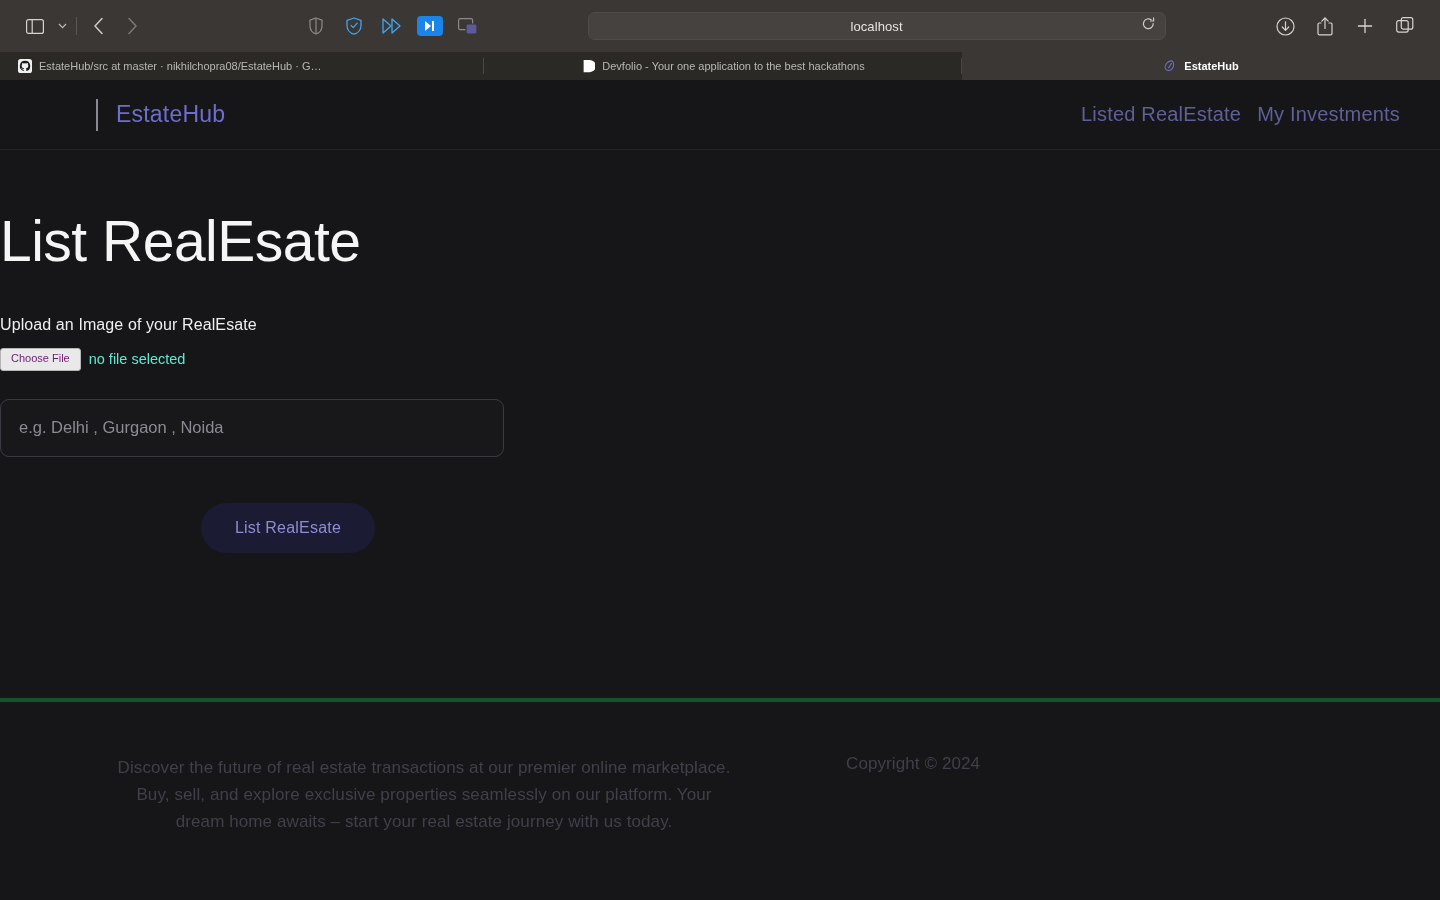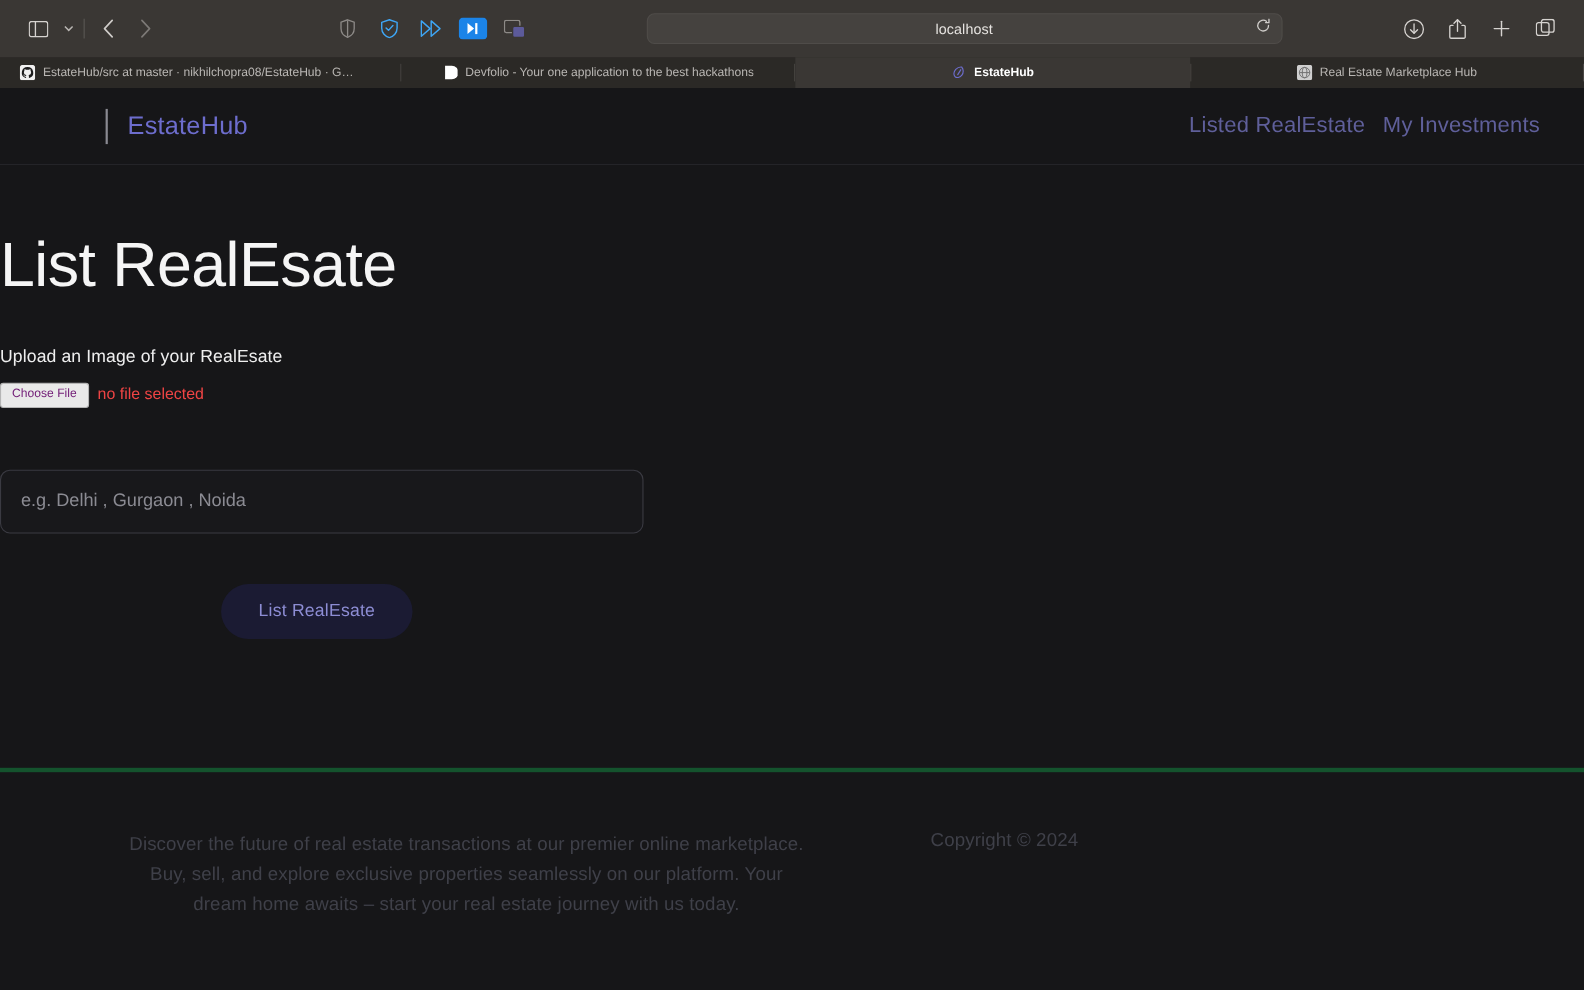--- a/index.html
+++ b/index.html
@@ -77,26 +77,26 @@
     margin-bottom:42px;
   }
   .form { width:576px; }
   .field-label { font-size:16px; color:#efefef; margin-bottom:14px; letter-spacing:.1px; }
   .file-row { display:flex; align-items:center; gap:8px; margin-bottom:28px; }
   .choose-file {
     background:#e9e9e9; color:#701a75; font-size:11px;
     border:1px solid #b5b5b5; border-radius:3px;
     padding:3px 10px 4px; line-height:1.25;
   }
-  .file-status { font-size:14.5px; color:#ef4444; }
+  .file-status { font-size:14.5px; color:#5eead4; }
   .loc-input {
-    width:585px; height:58px; border-radius:9px;
+    width:504px; height:58px; border-radius:9px;
     background:#18181b; border:1px solid #3a3a42;
     color:#8b8b93; font-size:16.5px; padding:0 18px;
-    outline:none; font-family:"Liberation Sans", sans-serif;margin-top:28px;
+    outline:none; font-family:"Liberation Sans", sans-serif;
   }
   .loc-input::placeholder { color:#8b8b93; }
   .submit-wrap { display:flex; justify-content:center; margin-top:46px; }
   .submit-btn {
     background:#1b1b33; color:#8d8dd4; font-size:16px;
     border:none; border-radius:30px; padding:16px 34px;
     font-family:"Liberation Sans", sans-serif; letter-spacing:.2px;
   }
 
   .footer {
@@ -240,29 +240,20 @@
     </div>
 
     <div class="tab active">
       <svg class="favicon" viewBox="0 0 16 16" fill="none" stroke="#6d6dcd" stroke-width="1.2">
         <path d="M10.5 2.2 C12.6 4.4 12.8 8.3 10.6 10.9 C8.5 13.4 5.3 13.8 3.6 12.1 C1.9 10.4 2.2 7.1 4.4 4.7 C6 3 8.4 2 10.5 2.2 Z"></path>
         <line x1="6.2" y1="10.6" x2="9.9" y2="4.6"></line>
       </svg>
       <span class="tab-title">EstateHub</span>
     </div>
 
-    <div class="tab sep-left">
-      <svg class="favicon" viewBox="0 0 16 16">
-        <rect width="16" height="16" rx="2.5" fill="#cfcfcf"></rect>
-        <circle cx="8" cy="8" r="5.4" fill="none" stroke="#6e6e6e" stroke-width="1"></circle>
-        <ellipse cx="8" cy="8" rx="2.4" ry="5.4" fill="none" stroke="#6e6e6e" stroke-width="1"></ellipse>
-        <line x1="2.6" y1="8" x2="13.4" y2="8" stroke="#6e6e6e" stroke-width="1"></line>
-      </svg>
-      <span class="tab-title">Real Estate Marketplace Hub</span>
-    </div>
 
   </div>
 </div>
 
 <div class="page">
 
   <header class="site-header">
     <div class="brand">
       <div class="brand-rule"></div>
       <div class="brand-name">EstateHub</div>

